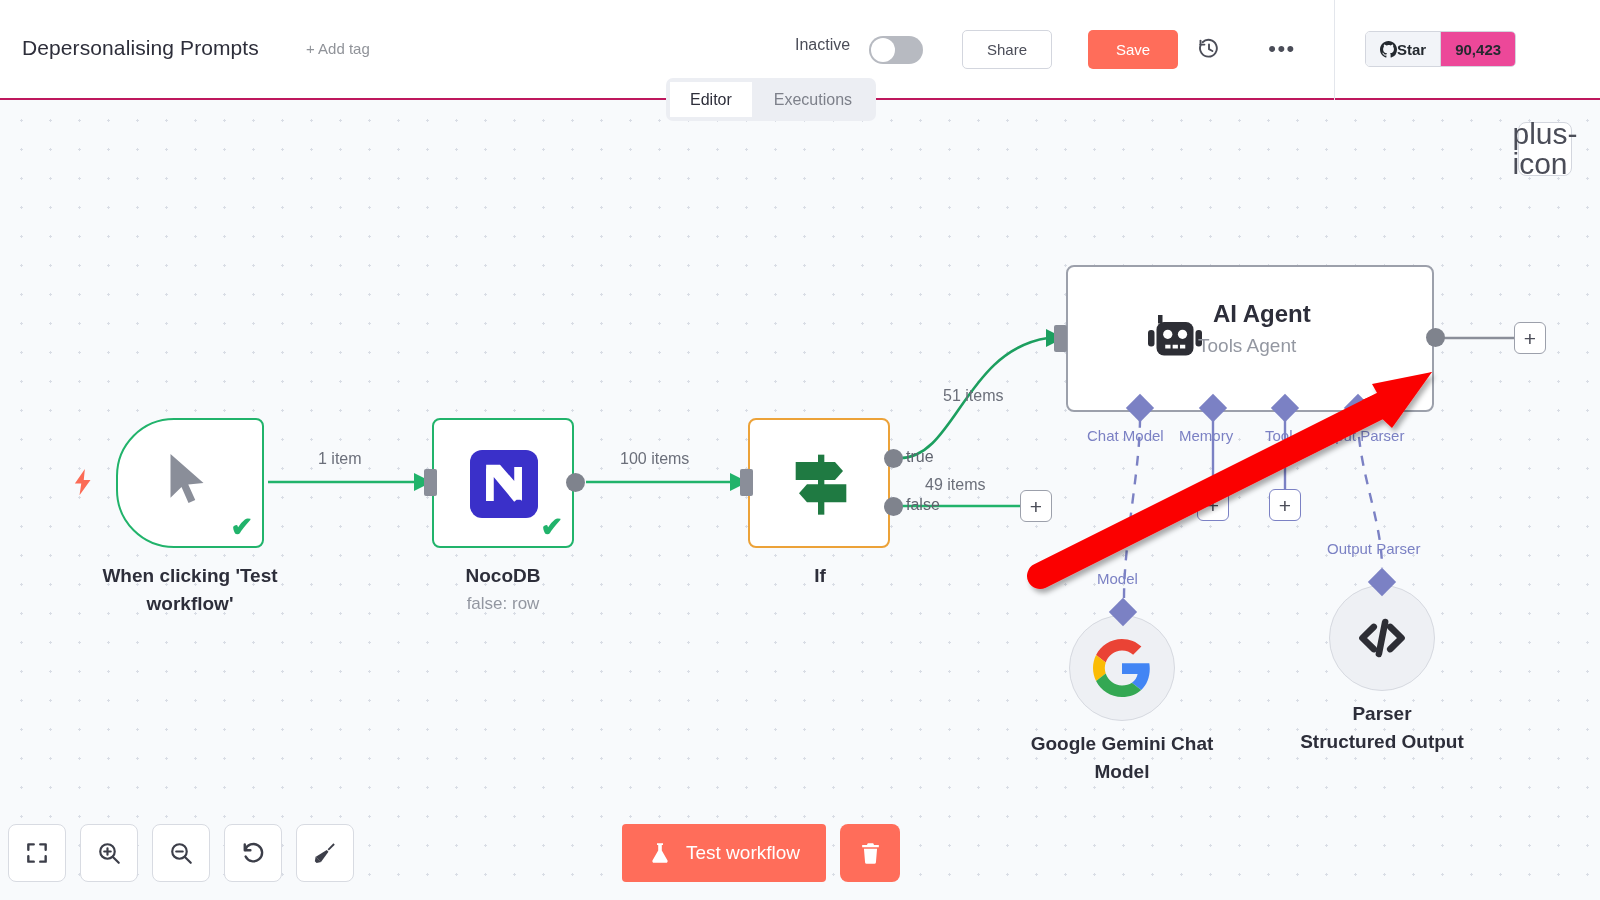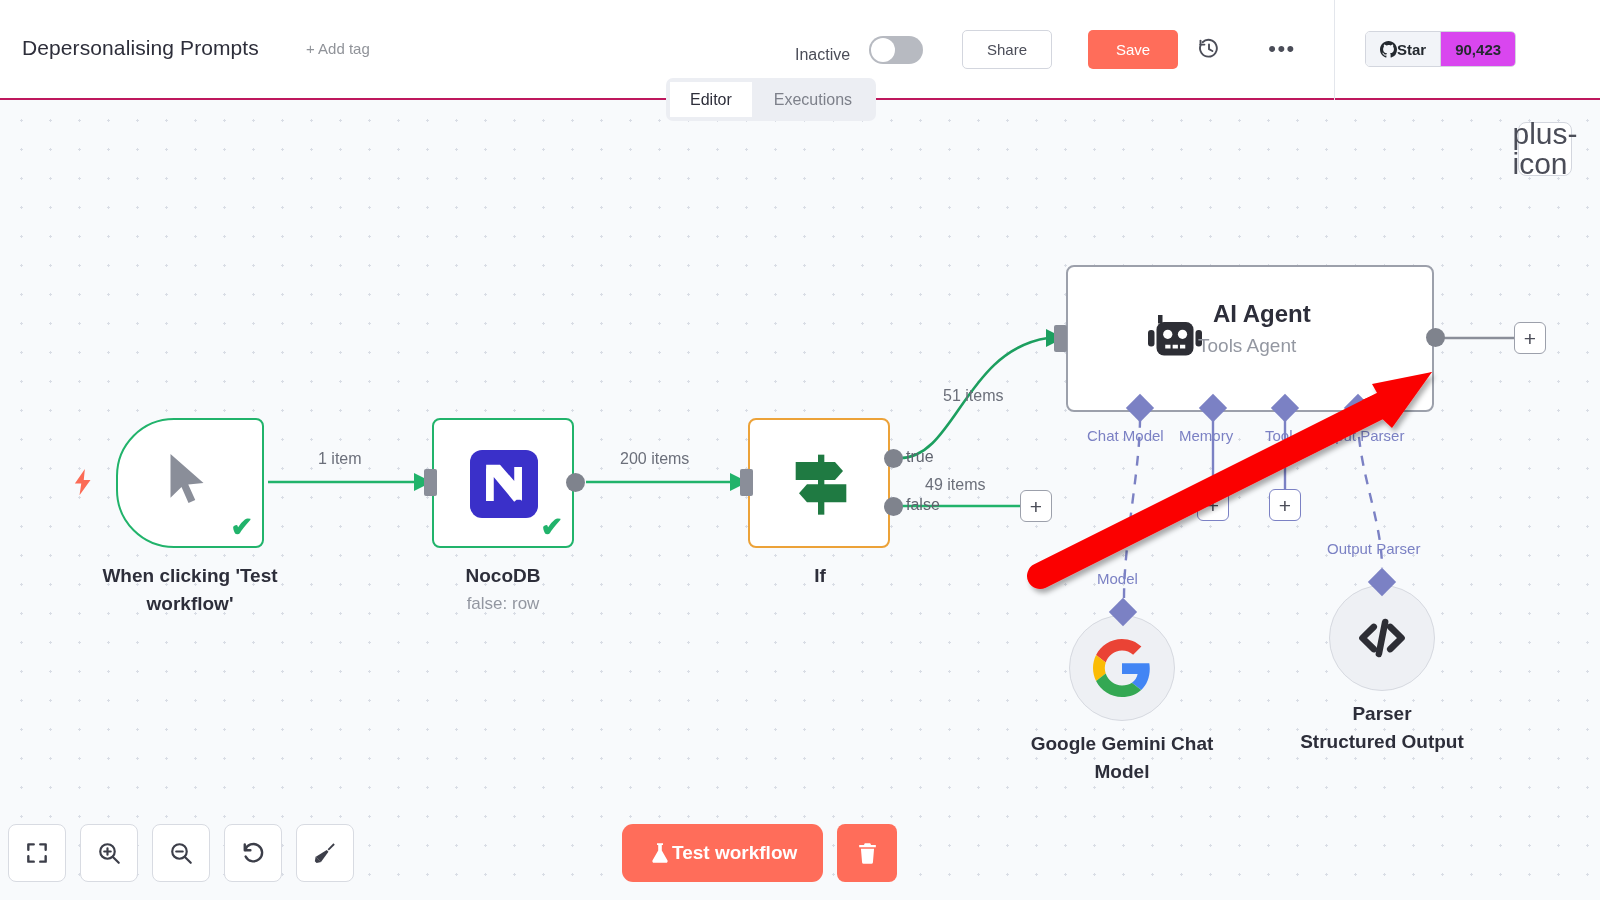--- a/index.html
+++ b/index.html
@@ -19,21 +19,21 @@
   .wf-title {
     position: absolute; left: 22px; top: 36px;
     font-size: 21px; color: #2d2e3a; font-weight: 400; letter-spacing: .1px;
   }
   .add-tag {
     position: absolute; left: 298px; top: 40px;
     font-size: 15px; color: #909399; cursor: pointer; margin-left: 8px;
   }
   .inactive-wrap {
     position: absolute; left: 795px; top: 36px;
-    display: flex; align-items: flex-end; gap: 19px;
+    display: flex; align-items: flex-start; gap: 19px;
   }
   .inactive-lbl { font-size: 16px; color: #4b4d58; }
   .toggle {
     width: 54px; height: 28px; border-radius: 14px; background: #b7bac1;
     position: relative; cursor: pointer;
   }
   .toggle .knob {
     position: absolute; left: 2px; top: 2px; width: 24px; height: 24px;
     border-radius: 50%; background: #fff;
   }
@@ -63,21 +63,21 @@
     position: absolute; left: 1365px; top: 31px; height: 36px;
     display: flex; border: 1px solid #d3d6de; border-radius: 5px; overflow: hidden;
     cursor: pointer;
   }
   .star-left {
     display: flex; align-items: center; padding: 0 14px;
     background: #f2f4f8; font-size: 15px; font-weight: bold; color: #24292f;
   }
   .star-count {
     display: flex; align-items: center; padding: 0 14px;
-    background: #d946ef; font-size: 15px; font-weight: bold; color: #24292f;
+    background: #ec4899; font-size: 15px; font-weight: bold; color: #24292f;
     border-left: 1px solid #d3d6de;
   }
   
   .tabs {
     position: absolute; left: 666px; top: 78px; height: 43px;
     background: #eceef3; border-radius: 7px; display: flex; align-items: center;
     padding: 4px; gap: 2px; z-index: 45;
   }
   .tab {
     height: 35px; padding: 0 20px; border-radius: 0; display: flex;
@@ -173,24 +173,23 @@
   }
   .tb-btn {
     width: 58px; height: 58px; background: #fff; border: 1.4px solid #d8dbe2;
     border-radius: 8px; display: flex; align-items: center; justify-content: center;
     cursor: pointer; color: #3c3e49;
   }
   .bc-toolbar {
     position: absolute; left: 622px; bottom: 18px; display: flex; gap: 14px; z-index: 30;
   }
   .btn-test {
-    height: 58px; padding: 0 26px; background: #ff6d5a; border: none; border-radius: 11px;
-    display: flex; align-items: center; color: #fff; font-size: 19px;
+    height: 58px; padding: 0 26px; background: #ff6d5a; border: none; border-radius: 4px;
+    display: flex; align-items: center; gap: 14px; color: #fff; font-size: 19px;
     cursor: pointer;
-    font-weight: bold;
   }
   .btn-trash {
     width: 60px; height: 58px; background: #ff6d5a; border: none; border-radius: 8px;
     display: flex; align-items: center; justify-content: center; cursor: pointer;
   }
   .arrow-anno { position: absolute; left: 0; top: 0; width: 1600px; height: 800px; pointer-events: none; z-index: 60; }
 </style>
 </head>
 <body>
 
@@ -310,21 +309,21 @@
         <path d="M12 4.5 L21 19.5 L3 19.5 Z" fill="none" stroke="#e8a33d" stroke-width="2.1" stroke-linejoin="round"></path>
       </svg>
     </div>
     <div class="port" style="left:884px; top:349px;"></div>
     <div class="port" style="left:884px; top:397px;"></div>
     <div class="branch-lbl" style="left:906px; top:348px;">true</div>
     <div class="branch-lbl" style="left:906px; top:396px;">false</div>
     <div class="node-label" style="left:720px; top:462px; width:200px;">If</div>
 
     <div class="edge-lbl" style="left:318px; top:350px;">1 item</div>
-    <div class="edge-lbl" style="left:620px; top:350px;">200 items</div>
+    <div class="edge-lbl" style="left:620px; top:350px;">100 items</div>
     <div class="edge-lbl" style="left:943px; top:287px;">51 items</div>
     <div class="edge-lbl" style="left:925px; top:376px;">49 items</div>
 
     <div class="plus-btn" style="left:1020px; top:390px;">+</div>
 
     <div class="in-port" style="left:1054px; top:225px;"></div>
     <div class="node grey" style="left:1066px; top:165px; width:368px; height:147px;">
       <svg width="66" height="60" viewBox="0 0 24 24" style="position:absolute; left:74px; top:42px;">
         <rect x="1.2" y="8.4" width="2.6" height="6.6" rx="1.2" fill="#2d2e35"></rect>
         <rect x="20.2" y="8.4" width="2.6" height="6.6" rx="1.2" fill="#2d2e35"></rect>

